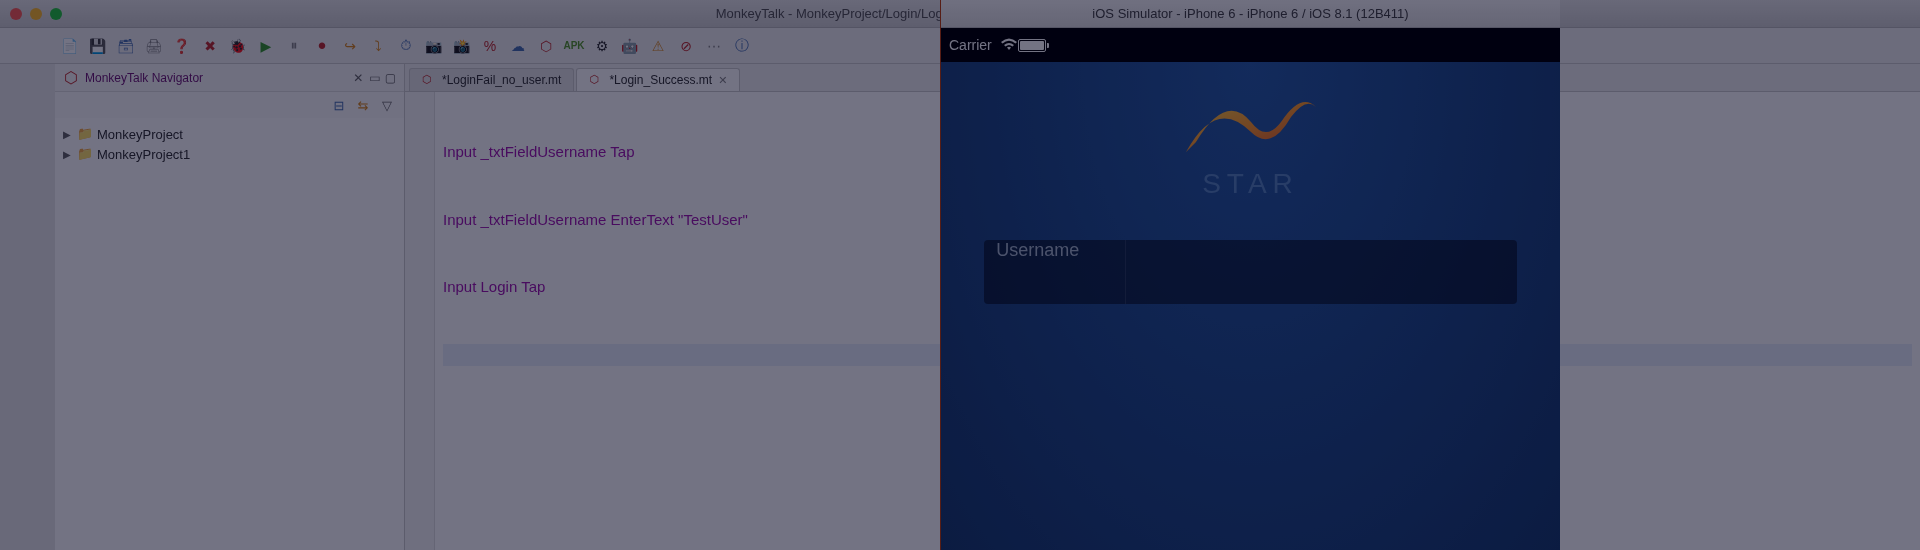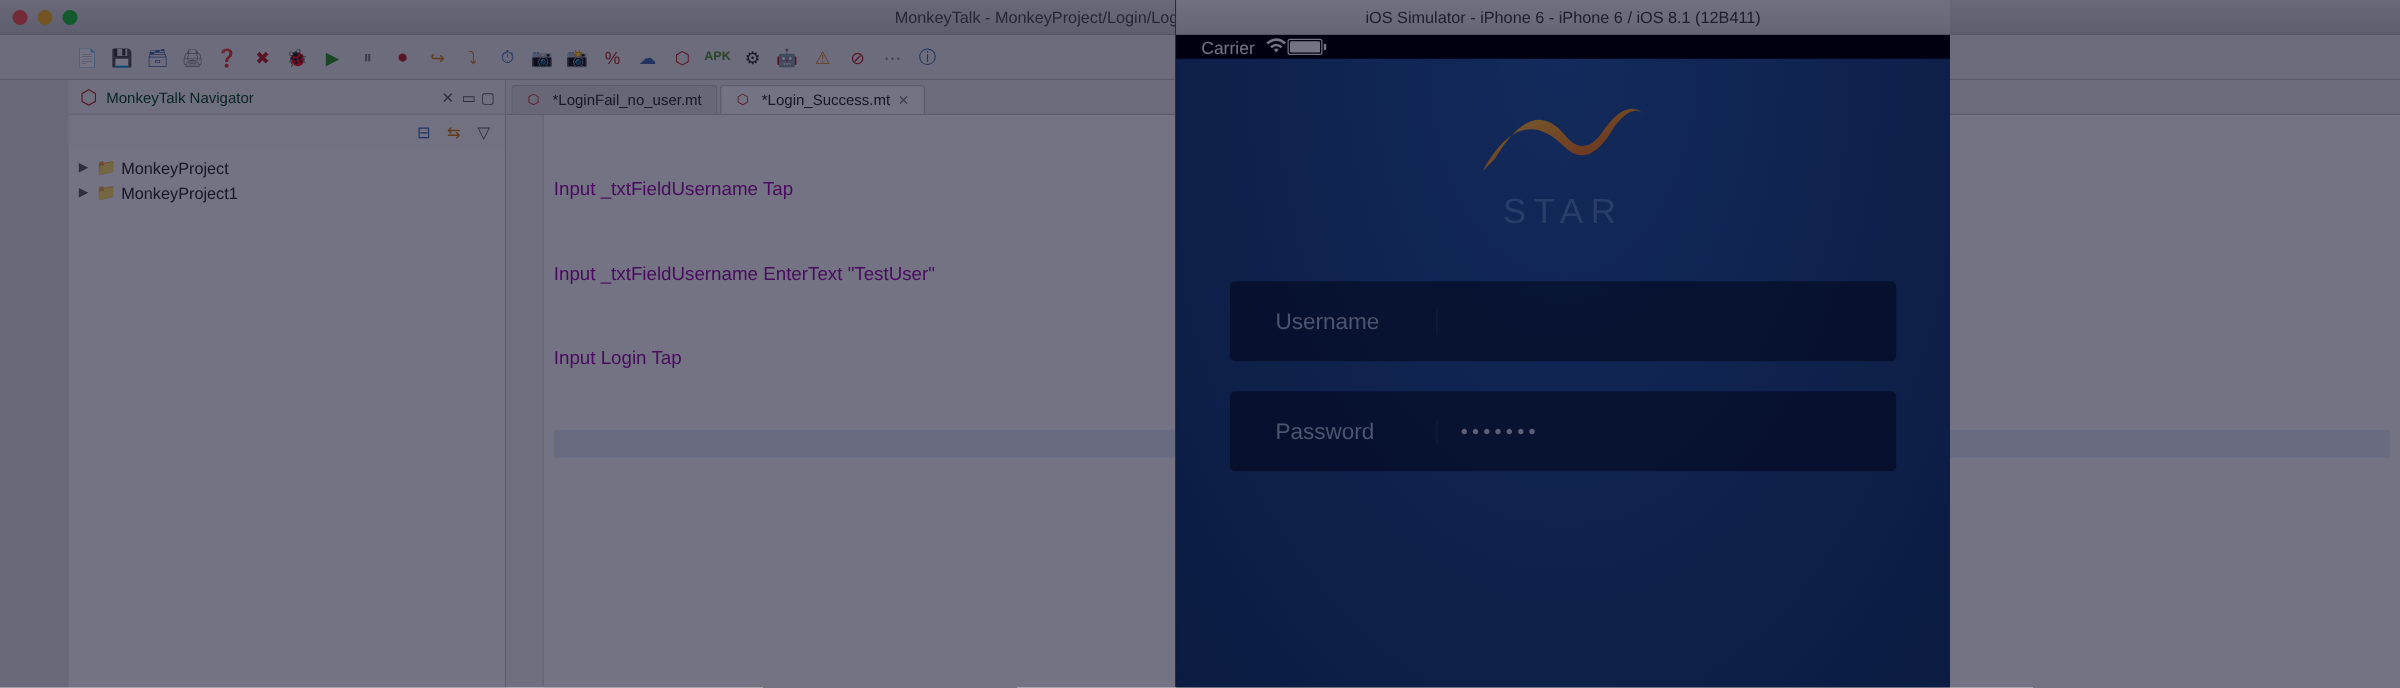--- a/index.html
+++ b/index.html
@@ -19,21 +19,21 @@
     .toolbar { height: 36px; background: #f0f0f0; border-bottom: 1px solid #ccc; display: flex; align-items: center; padding: 0 10px 0 60px; gap: 8px; }
     .tool-icon { width: 20px; height: 20px; display: flex; align-items: center; justify-content: center; font-size: 14px; cursor: pointer; }
 
     
     .main { display: flex; height: calc(100% - 64px); }
     .left-gutter { width: 55px; background: #e8e8e8; }
 
     .nav-panel { width: 350px; background: #fff; border-right: 1px solid #ccc; display: flex; flex-direction: column; }
     .nav-header { height: 28px; display: flex; align-items: center; padding: 0 8px; background: #f5f5f5; border-bottom: 1px solid #ddd; gap: 6px; }
     .nav-header-icon { width: 16px; height: 16px; display: flex; align-items: center; justify-content: center; }
-    .nav-title { font-size: 12px; color: #14532d; flex: 1; }
+    .nav-title { font-size: 12px; color: #701a75; flex: 1; }
     .nav-close { font-size: 12px; color: #666; cursor: pointer; margin-left: 4px; }
     .nav-minmax { display: flex; gap: 4px; margin-left: auto; font-size: 12px; color: #666; }
     .nav-toolbar { height: 26px; display: flex; align-items: center; justify-content: flex-end; padding: 0 8px; gap: 6px; background: #fafafa; }
     .nav-tool { width: 18px; height: 18px; font-size: 13px; display: flex; align-items: center; justify-content: center; cursor: pointer; color: #8a6d00; }
     .tree { padding: 6px 0; font-size: 13px; color: #333; }
     .tree-item { display: flex; align-items: center; padding: 2px 8px; gap: 4px; cursor: pointer; }
     .tree-arrow { width: 10px; font-size: 10px; color: #666; }
     .tree-icon { width: 16px; height: 16px; font-size: 13px; }
 
     .editor-area { flex: 1; background: #fff; display: flex; flex-direction: column; }
@@ -45,37 +45,37 @@
     .editor-body { flex: 1; display: flex; }
     .gutter { width: 30px; background: #f5f5f5; border-right: 1px solid #e0e0e0; }
     .code { flex: 1; padding: 4px 8px; font-family: "Menlo", "Monaco", monospace; font-size: 15px; color: #a21caf; line-height: 1.5; white-space: pre; }
     .code-line { min-height: 22px; }
     .code-line.current { background: #e8effa; }
 
     
     .simulator { position: absolute; right: 360px; top: 0; width: 620px; height: 100%; background: #fff; border-left: 1px solid #c2410c; }
     .sim-title { height: 28px; background: linear-gradient(#f8f8f8, #e0e0e0); display: flex; align-items: center; justify-content: center; font-size: 13px; color: #444; border-bottom: 1px solid #bbb; }
     .sim-device { background: #000; height: calc(100% - 28px); display: flex; flex-direction: column; }
-    .status-bar { height: 19px; background: #000; color: #fff; display: flex; align-items: center; padding: 0 20px; font-size: 14px; }
+    .status-bar { height: 34px; background: #000; color: #fff; display: flex; align-items: center; padding: 0 8px; font-size: 14px; }
     .status-left { display: flex; align-items: center; gap: 8px; }
     .status-center { flex: 1; text-align: center; font-weight: 600; }
     .status-right { display: flex; align-items: center; }
     .wifi-icon { font-size: 15px; }
     .battery { width: 28px; height: 13px; border: 1.5px solid #fff; border-radius: 2px; position: relative; }
     .battery::after { content: ''; position: absolute; right: -4px; top: 3px; width: 2px; height: 5px; background: #fff; border-radius: 0 1px 1px 0; }
     .battery-fill { position: absolute; inset: 1px; background: #fff; border-radius: 1px; }
 
     .app-screen { flex: 1; background: radial-gradient(ellipse at top, #2a5fa8 0%, #1a3d6e 100%); display: flex; flex-direction: column; align-items: center; padding-top: 30px; }
     .logo-wrap { display: flex; flex-direction: column; align-items: center; margin-bottom: 40px; }
     .logo-swoosh { width: 140px; height: 70px; position: relative; }
     .swoosh-path { fill: url(#swooshGrad); }
     .logo-text { color: #5a87c0; font-size: 28px; letter-spacing: 6px; margin-top: 6px; font-weight: 300; }
 
     .form-group { width: 86%; margin-bottom: 24px; }
-    .input-row { background: rgba(0,0,0,0.48); border-radius: 4px; display: flex; align-items: center; height: 64px; padding: 0 36px; }
+    .input-row { background: rgba(0,0,0,0.48); border-radius: 4px; display: flex; height: 64px; padding: 0 12px; }
     .input-label { color: #a8b8cc; font-size: 18px; width: 130px; border-right: 1px solid rgba(255,255,255,0.1); }
     .input-value { color: #cfd8e4; font-size: 18px; padding-left: 18px; flex: 1; }
     .dots { letter-spacing: 3px; font-size: 10px; }
   </style>
 </head>
 <body>
 
 <div class="titlebar">
   <div class="traffic-lights">
     <div class="traffic-light tl-close"></div>
@@ -199,23 +199,17 @@
           </defs>
           <path class="swoosh-path" d="M5,60 Q35,5 70,40 Q90,60 110,25 Q125,5 135,15 Q120,0 100,30 Q85,50 70,30 Q45,0 15,50 Z"></path>
         </svg>
         <div class="logo-text">STAR</div>
       </div>
       <div class="form-group">
         <div class="input-row">
           <span class="input-label">Username</span>
         </div>
       </div>
-      <div class="form-group">
-        <div class="input-row">
-          <span class="input-label">Password</span>
-          <span class="input-value dots">●●●●●●●</span>
-        </div>
-      </div>
     </div>
   </div>
 </div>
 
 <div class="overlay"></div>
 
 </body></html>

